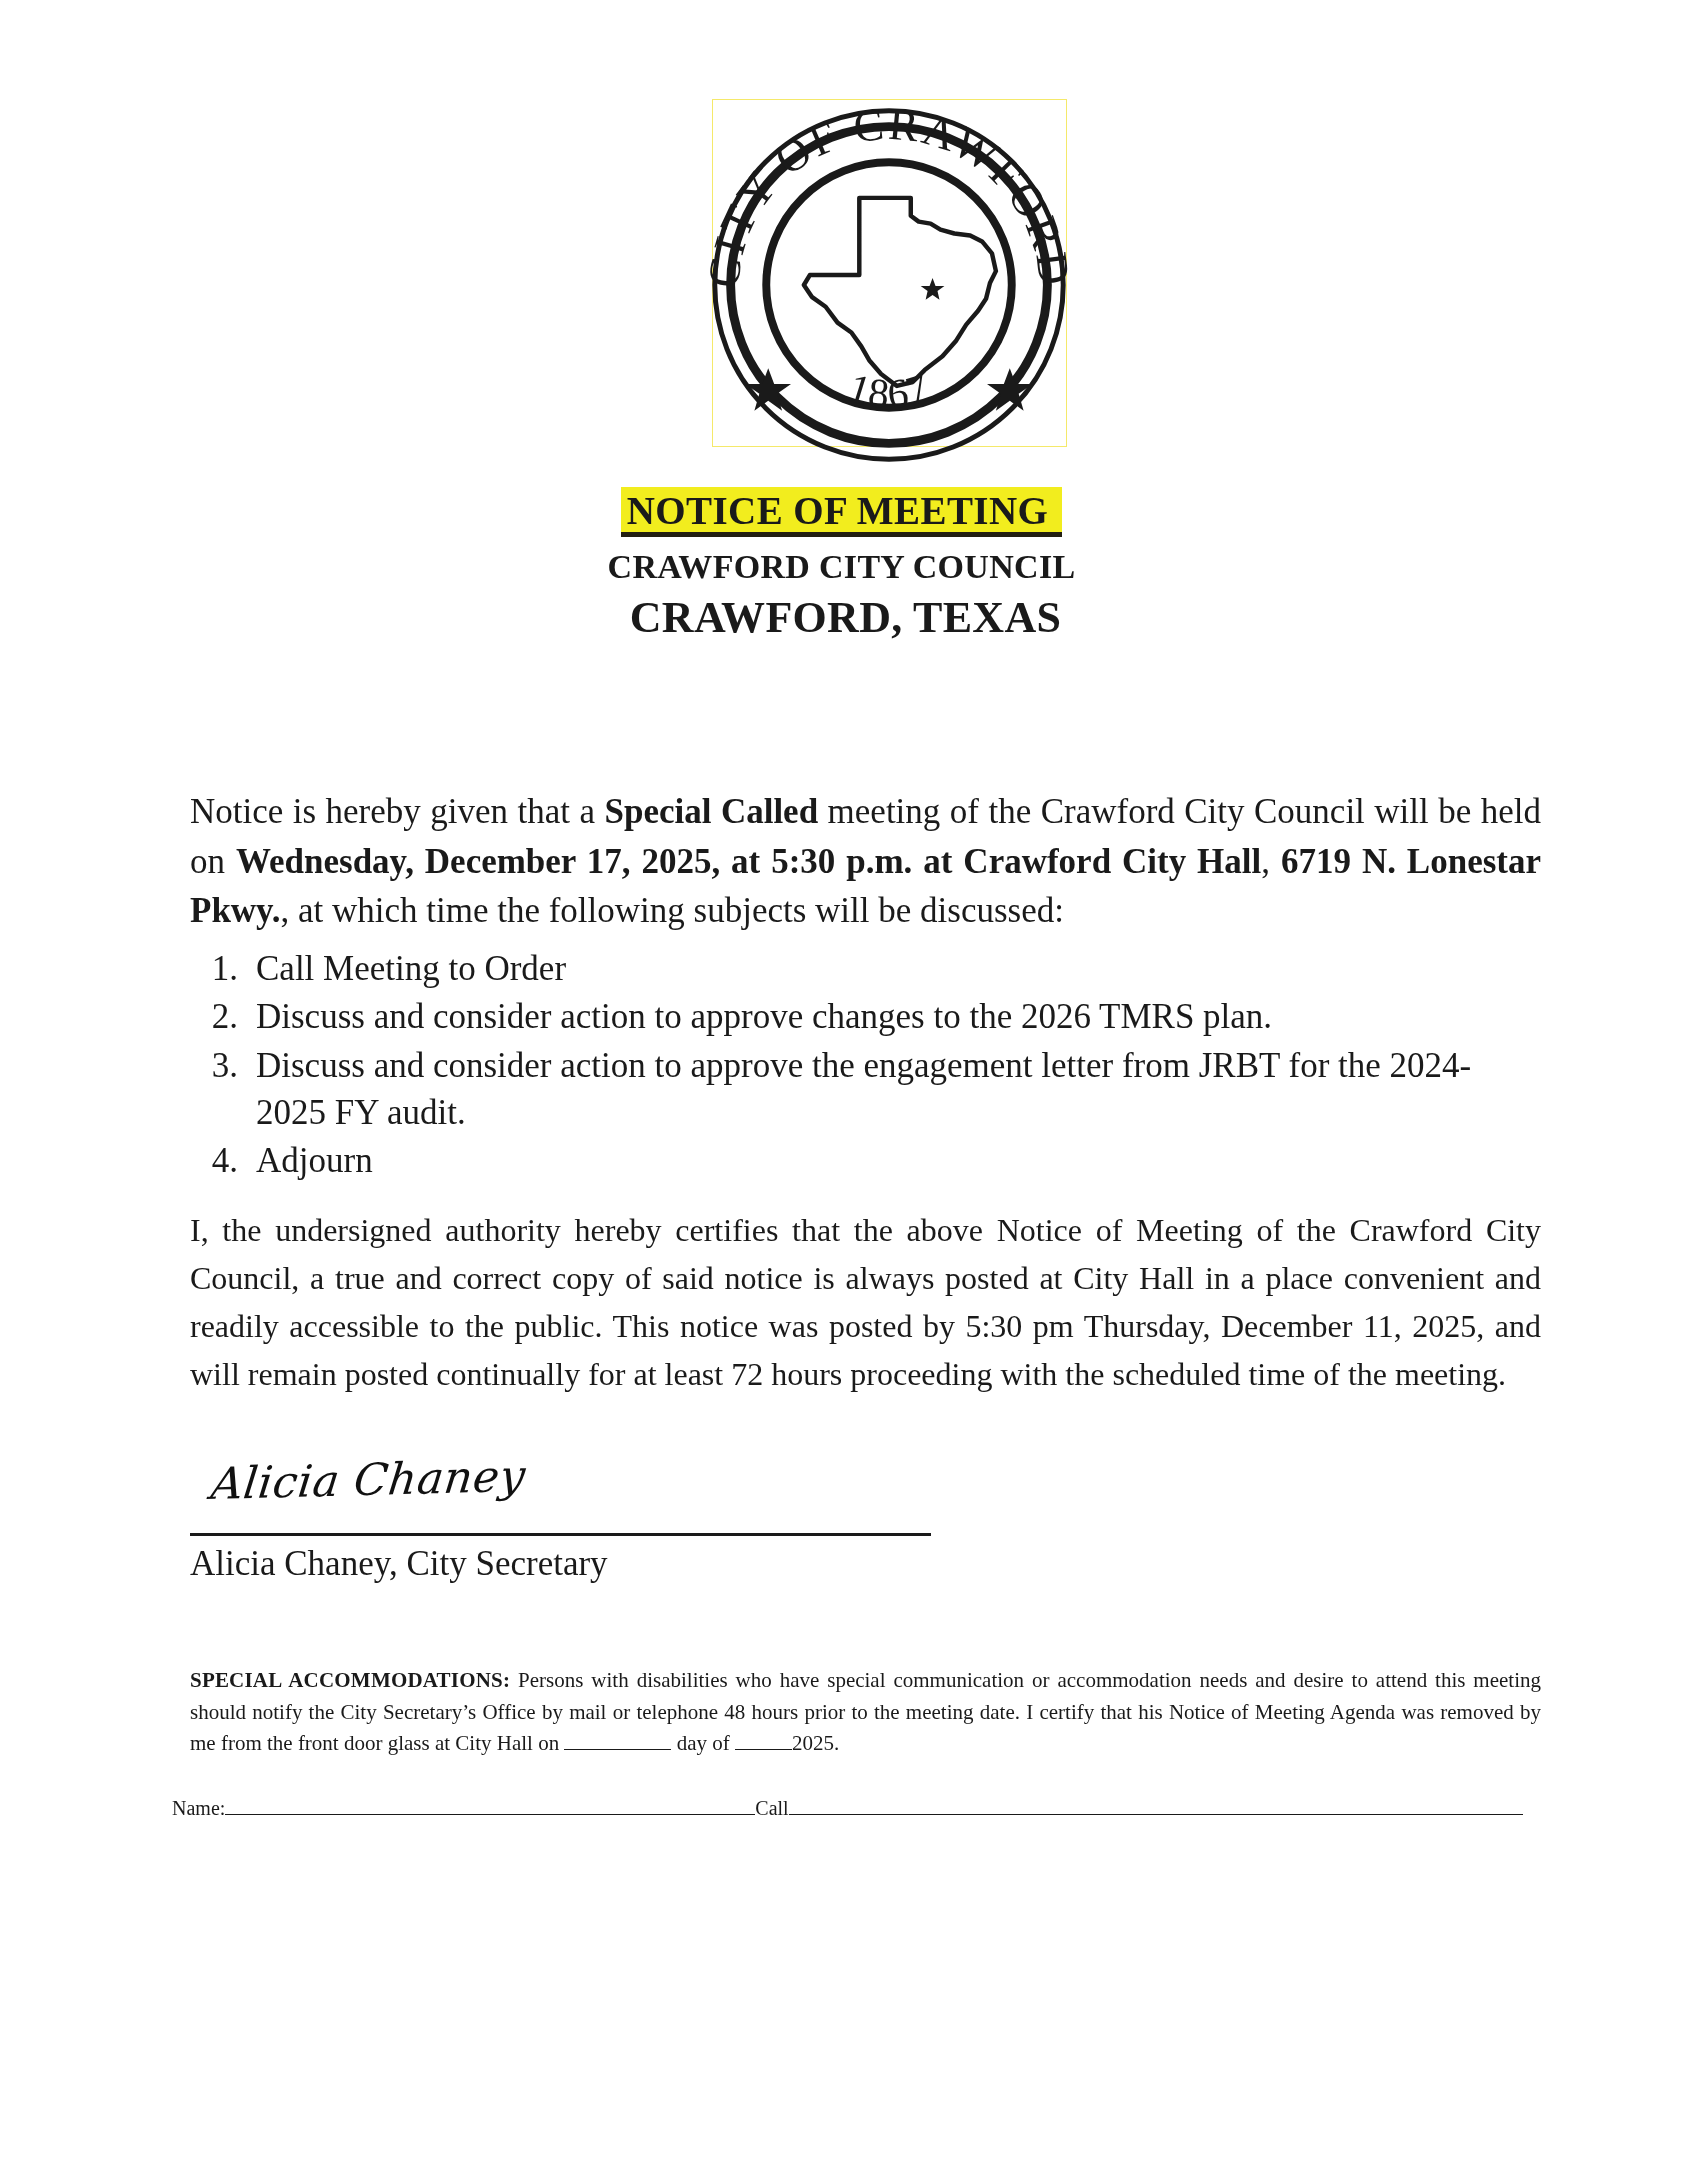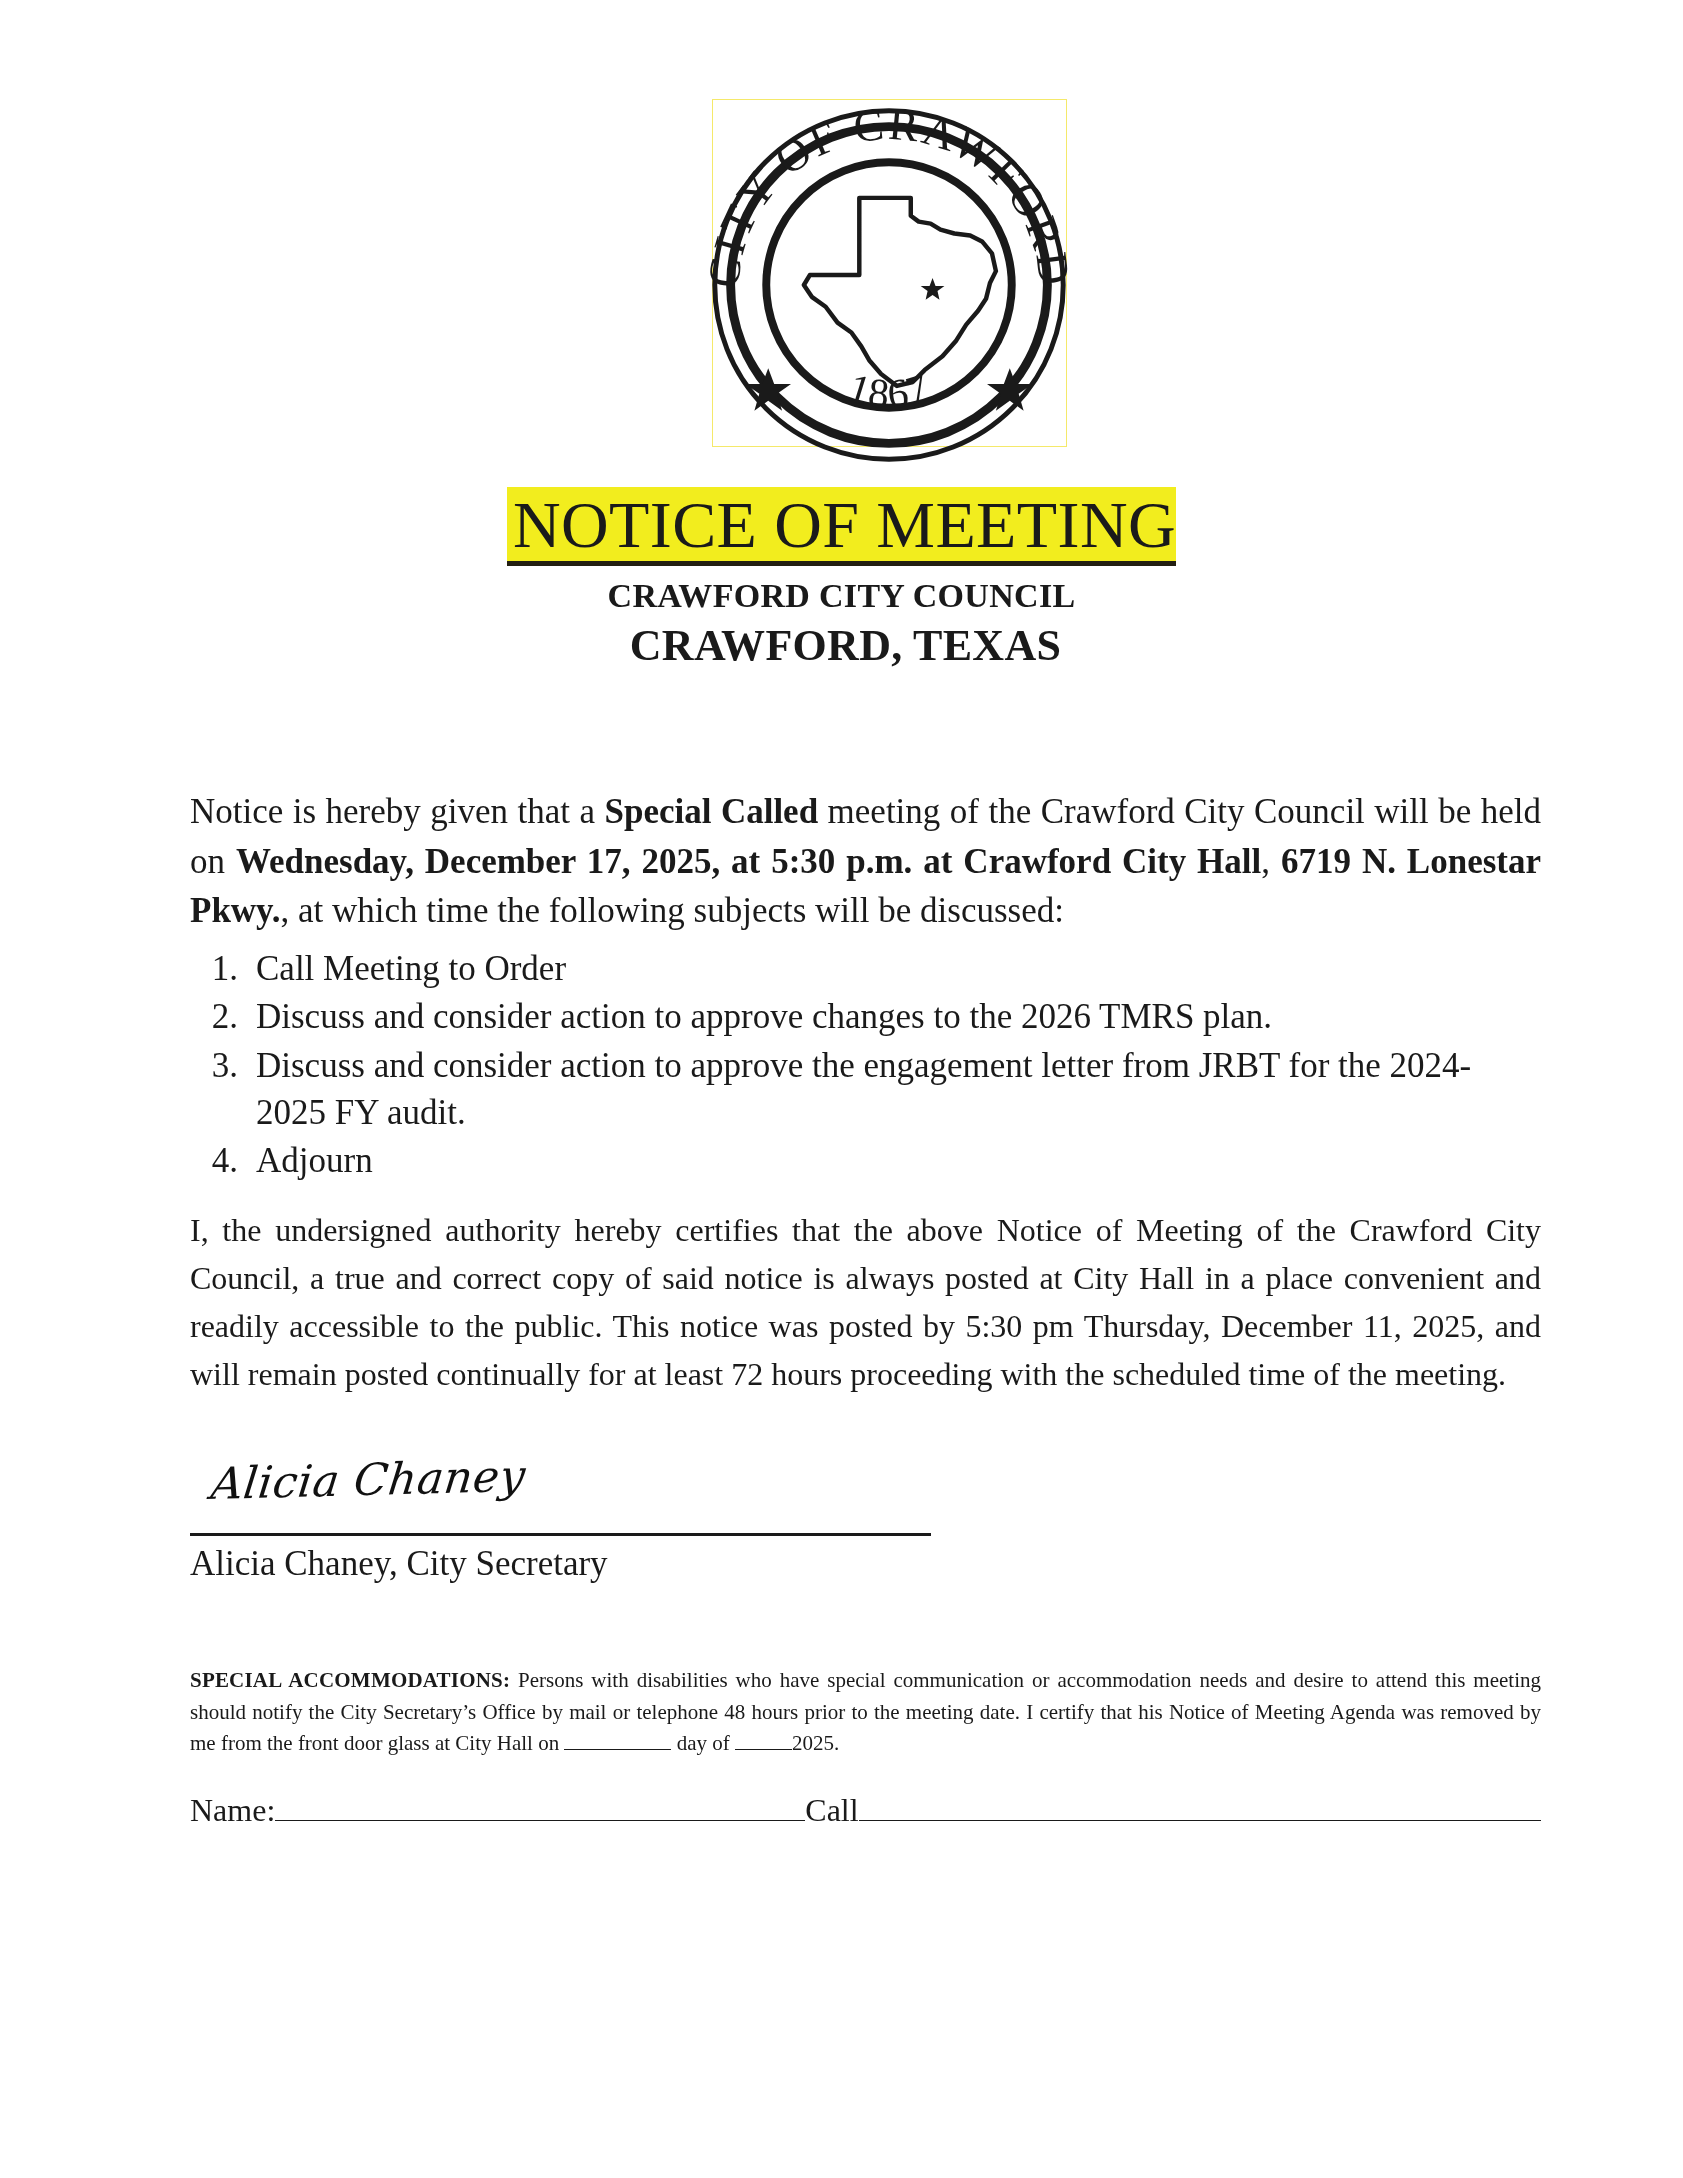--- a/index.html
+++ b/index.html
@@ -45,26 +45,26 @@
   
   .title-block {
     position: absolute;
     left: 0;
     top: 487px;
     width: 1683px;
     text-align: center;
   }
   .title-main {
     display: inline-block;
-    font-size: 66px;
-    font-weight: normal;
+    font-size: 39px;
+    font-weight: bold;
     letter-spacing: 0.4px;
     line-height: 1.06;
     background: #f2ed1e;
-    padding: 3px 0 1px 6px;
+    padding: 3px 14px 1px 6px;
     border-bottom: 5px solid #231f12;
     white-space: nowrap;
   }
   .title-sub {
     font-size: 34px;
     font-weight: bold;
     letter-spacing: 0.3px;
     line-height: 1.22;
     margin-top: 9px;
   }
@@ -186,24 +186,24 @@
     line-height: 1.50;
     text-align: justify;
     text-justify: inter-word;
   }
   .accommodations b { font-weight: bold; letter-spacing: 0.2px; }
   .blank-sm { display: inline-block; border-bottom: 1.5px solid #1a1a1a; width: 107px; }
   .blank-xs { display: inline-block; border-bottom: 1.5px solid #1a1a1a; width: 57px; }
 
   .nametitle {
     position: absolute;
-    left: 190px;
+    left: 172px;
     top: 1792px;
     width: 1351px;
-    font-size: 32px;
+    font-size: 20px;
     display: flex;
     align-items: baseline;
     white-space: nowrap;
   }
   .nt-label { flex: 0 0 auto; }
   .nt-rule-1 {
     flex: 0 0 530px;
     border-bottom: 1.6px solid #1a1a1a;
     height: 22px;
   }

